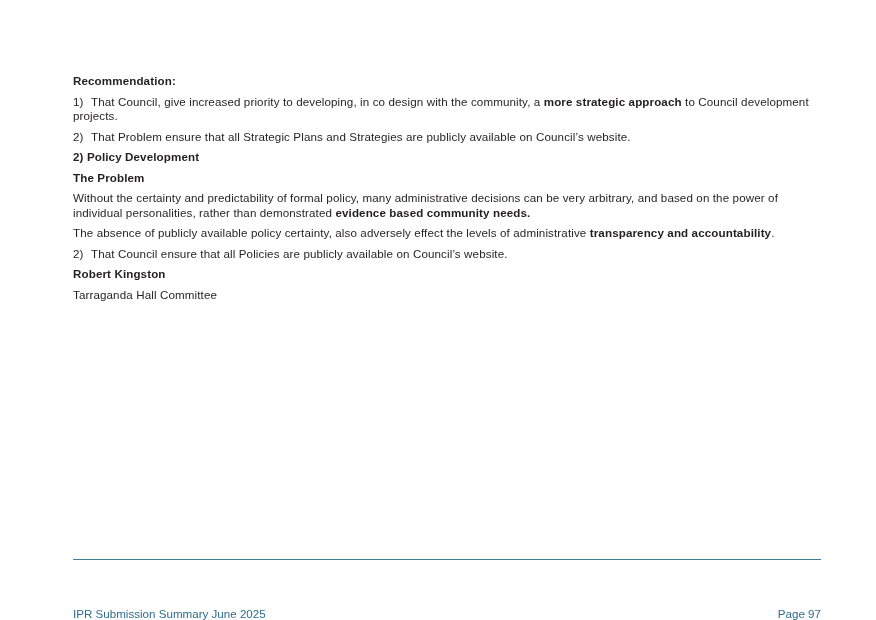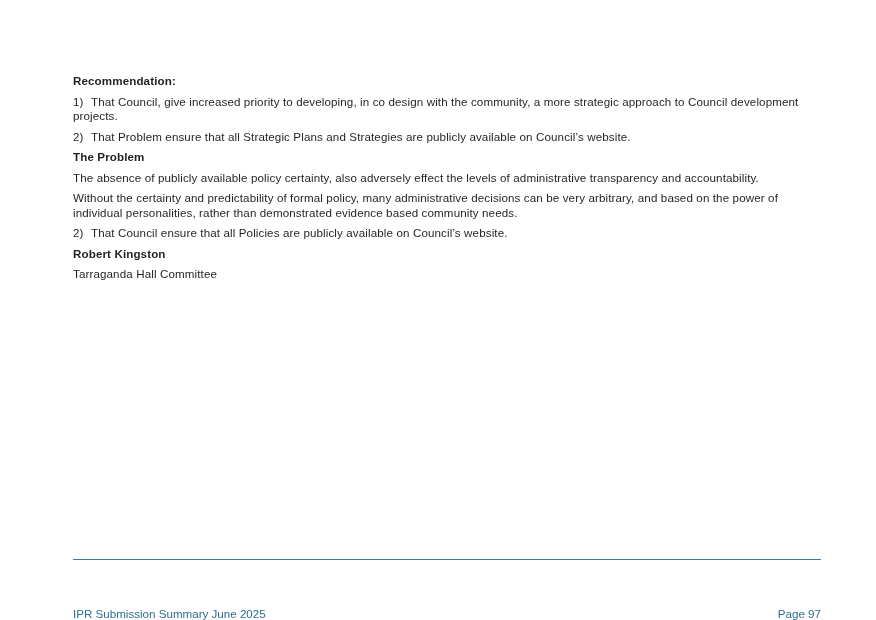--- a/index.html
+++ b/index.html
@@ -40,21 +40,21 @@
     font-weight: bold;
   }
   .para.numbered {
     padding-left: 0;
   }
   .para.numbered .num {
     display: inline-block;
     width: 18px;
   }
   b, strong {
-    font-weight: normal;
+    font-weight: bold;
   }
   .footer-rule {
     position: absolute;
     left: 73px;
     top: 559px;
     width: 748px;
     height: 0;
     border-top: 1.6px solid #3f7f96;
   }
   .footer {
@@ -77,23 +77,24 @@
 </style>
 </head>
 <body>
 
 <div class="page">
 
   <div class="content" id="doc-content">
       <p class="para heading"><span>Recommendation:</span></p>
       <p class="para numbered"><span class="num">1)</span><span>That Council, give increased priority to developing, in co design with the community, a </span><b>more strategic approach</b><span> to Council development projects.</span></p>
       <p class="para numbered"><span class="num">2)</span><span>That Problem ensure that all Strategic Plans and Strategies are publicly available on Council’s website.</span></p>
+      <p class="para heading"><span>2) Policy Development</span></p>
       <p class="para heading"><span>The Problem</span></p>
+      <p class="para"><span>Without the certainty and predictability of formal policy, many administrative decisions can be very arbitrary, and based on the power of individual personalities, rather than demonstrated </span><b>evidence based community needs.</b></p>
       <p class="para"><span>The absence of publicly available policy certainty, also adversely effect the levels of administrative </span><b>transparency and accountability</b><span>.</span></p>
-      <p class="para"><span>Without the certainty and predictability of formal policy, many administrative decisions can be very arbitrary, and based on the power of individual personalities, rather than demonstrated </span><b>evidence based community needs.</b></p>
       <p class="para numbered"><span class="num">2)</span><span>That Council ensure that all Policies are publicly available on Council’s website.</span></p>
       <p class="para heading"><span>Robert Kingston</span></p>
       <p class="para"><span>Tarraganda Hall Committee</span></p>
     </div>
 
   <div class="footer-rule" style="border-top-color: rgb(63, 127, 150);"></div>
 
   <div class="footer" style="color: rgb(46, 109, 142);">
     <span class="footer-left">IPR Submission Summary June 2025</span>
     <span class="footer-right">Page 97</span>

